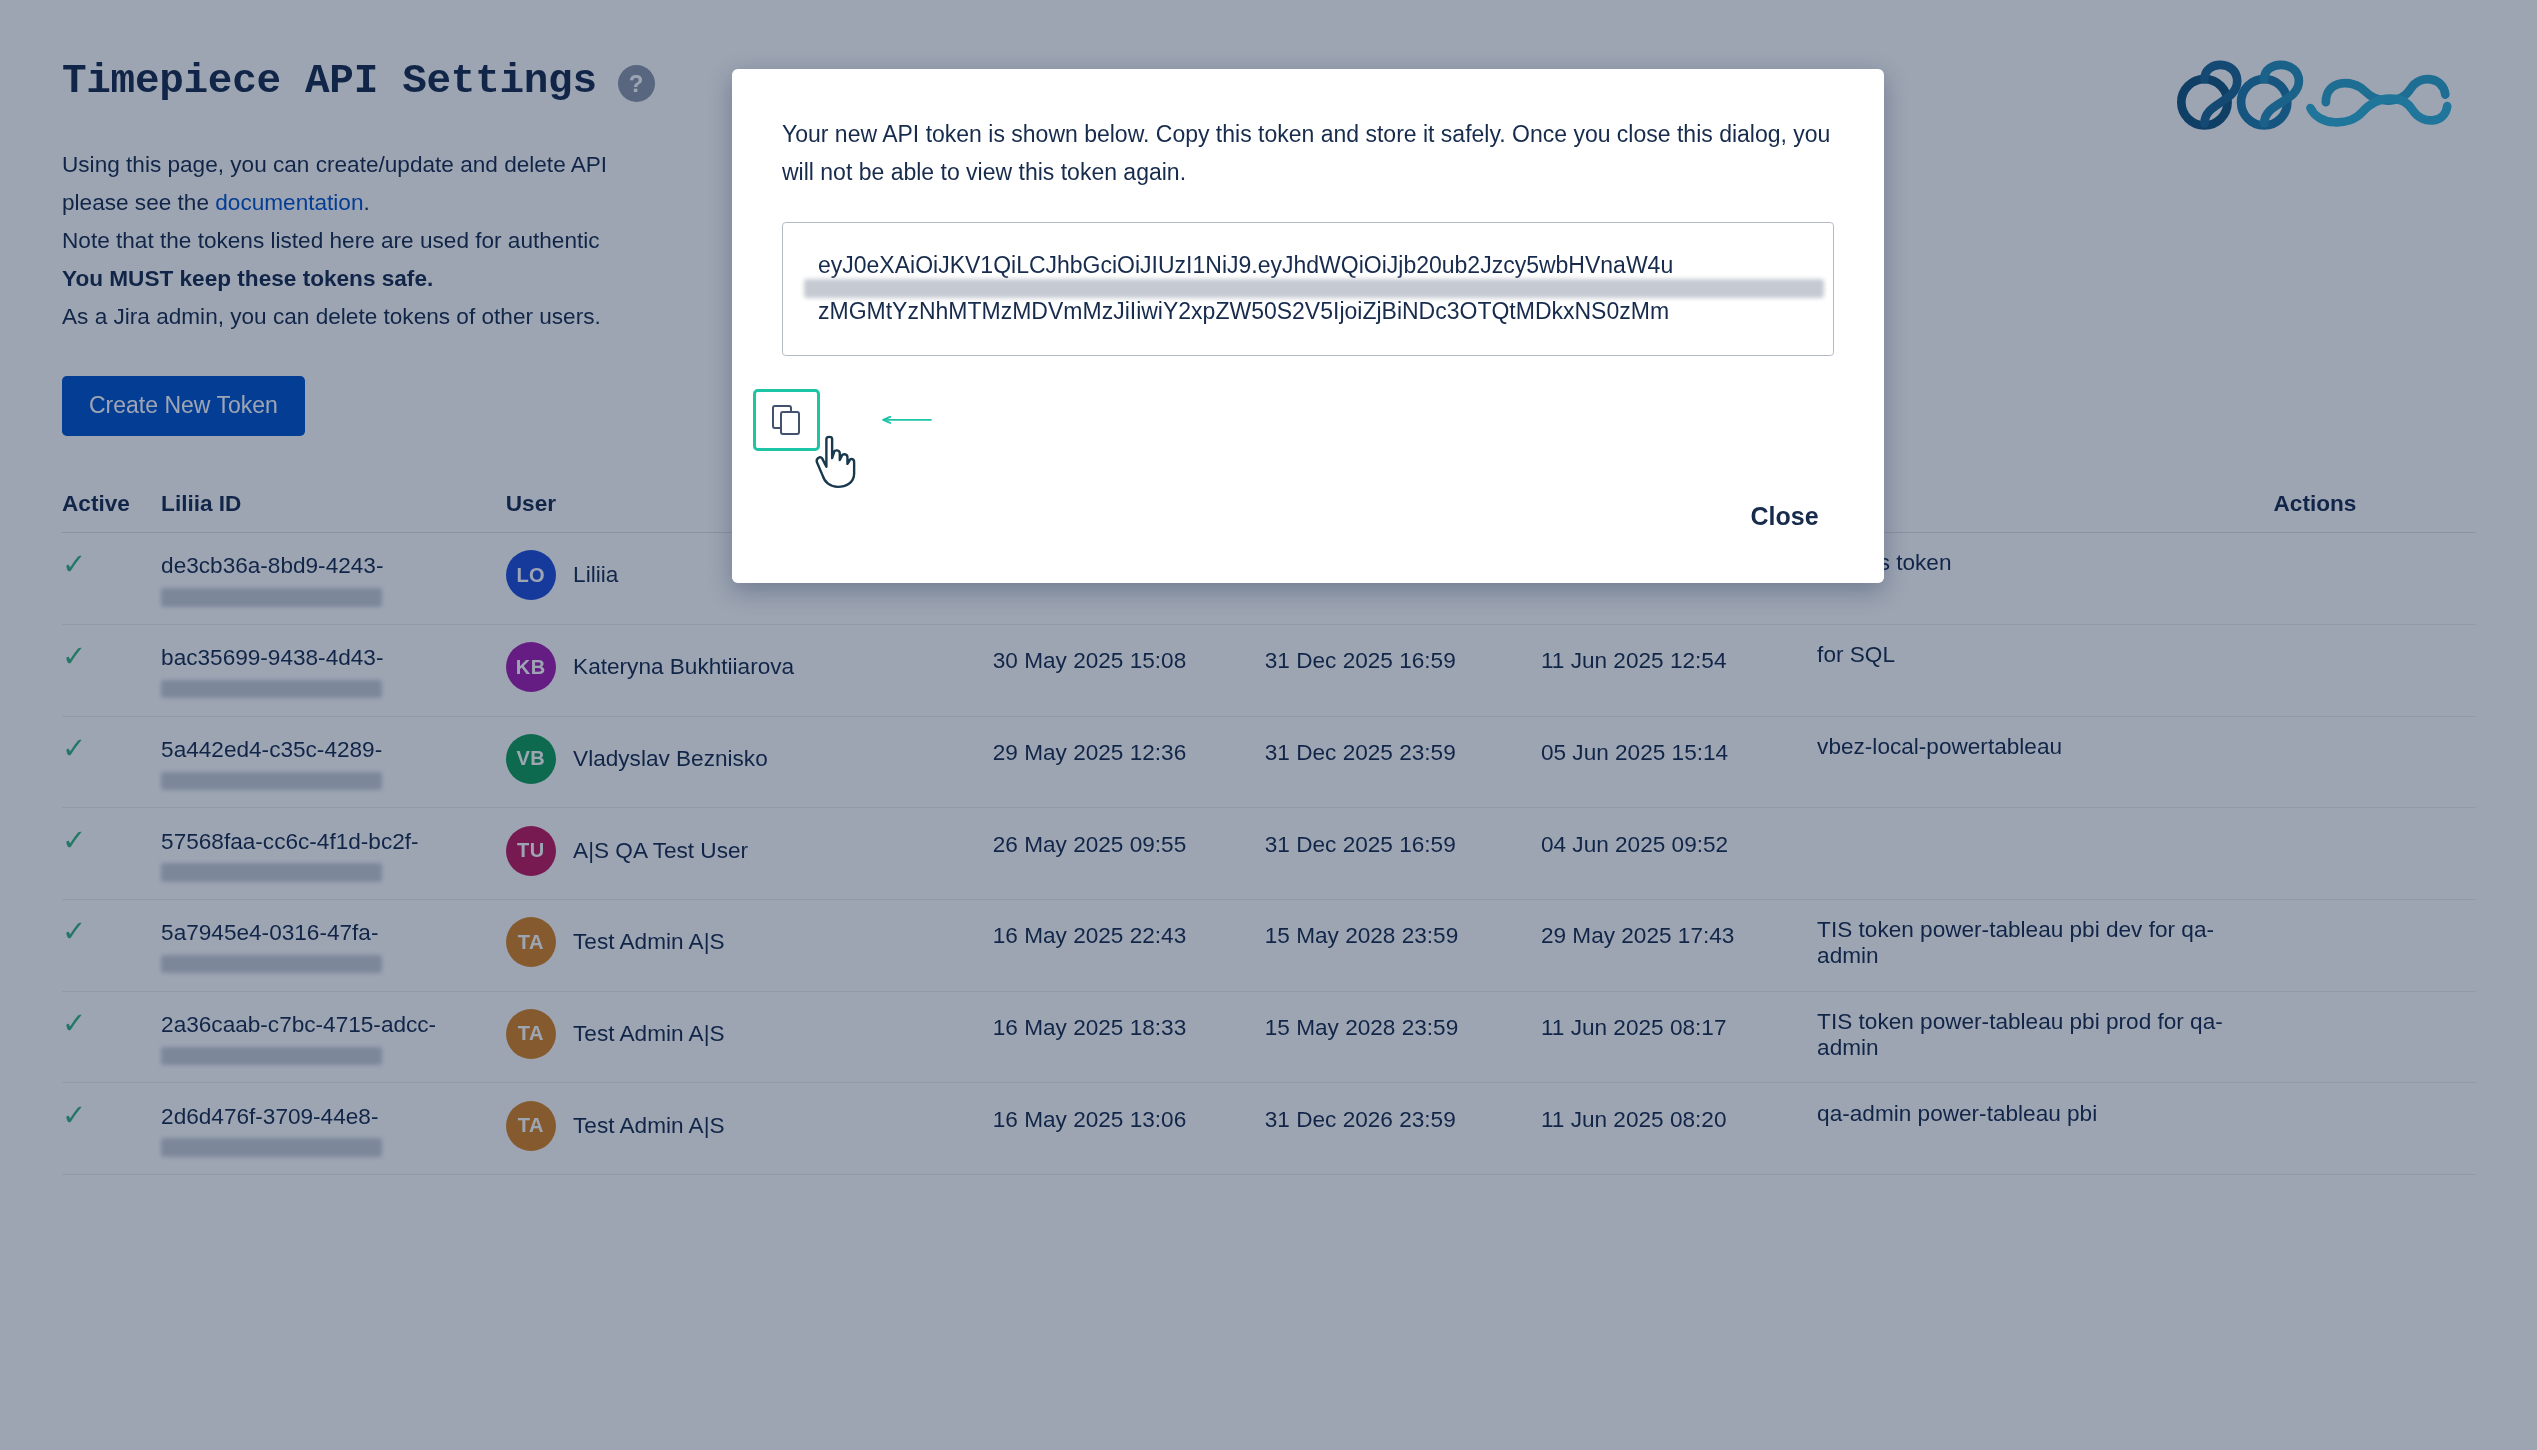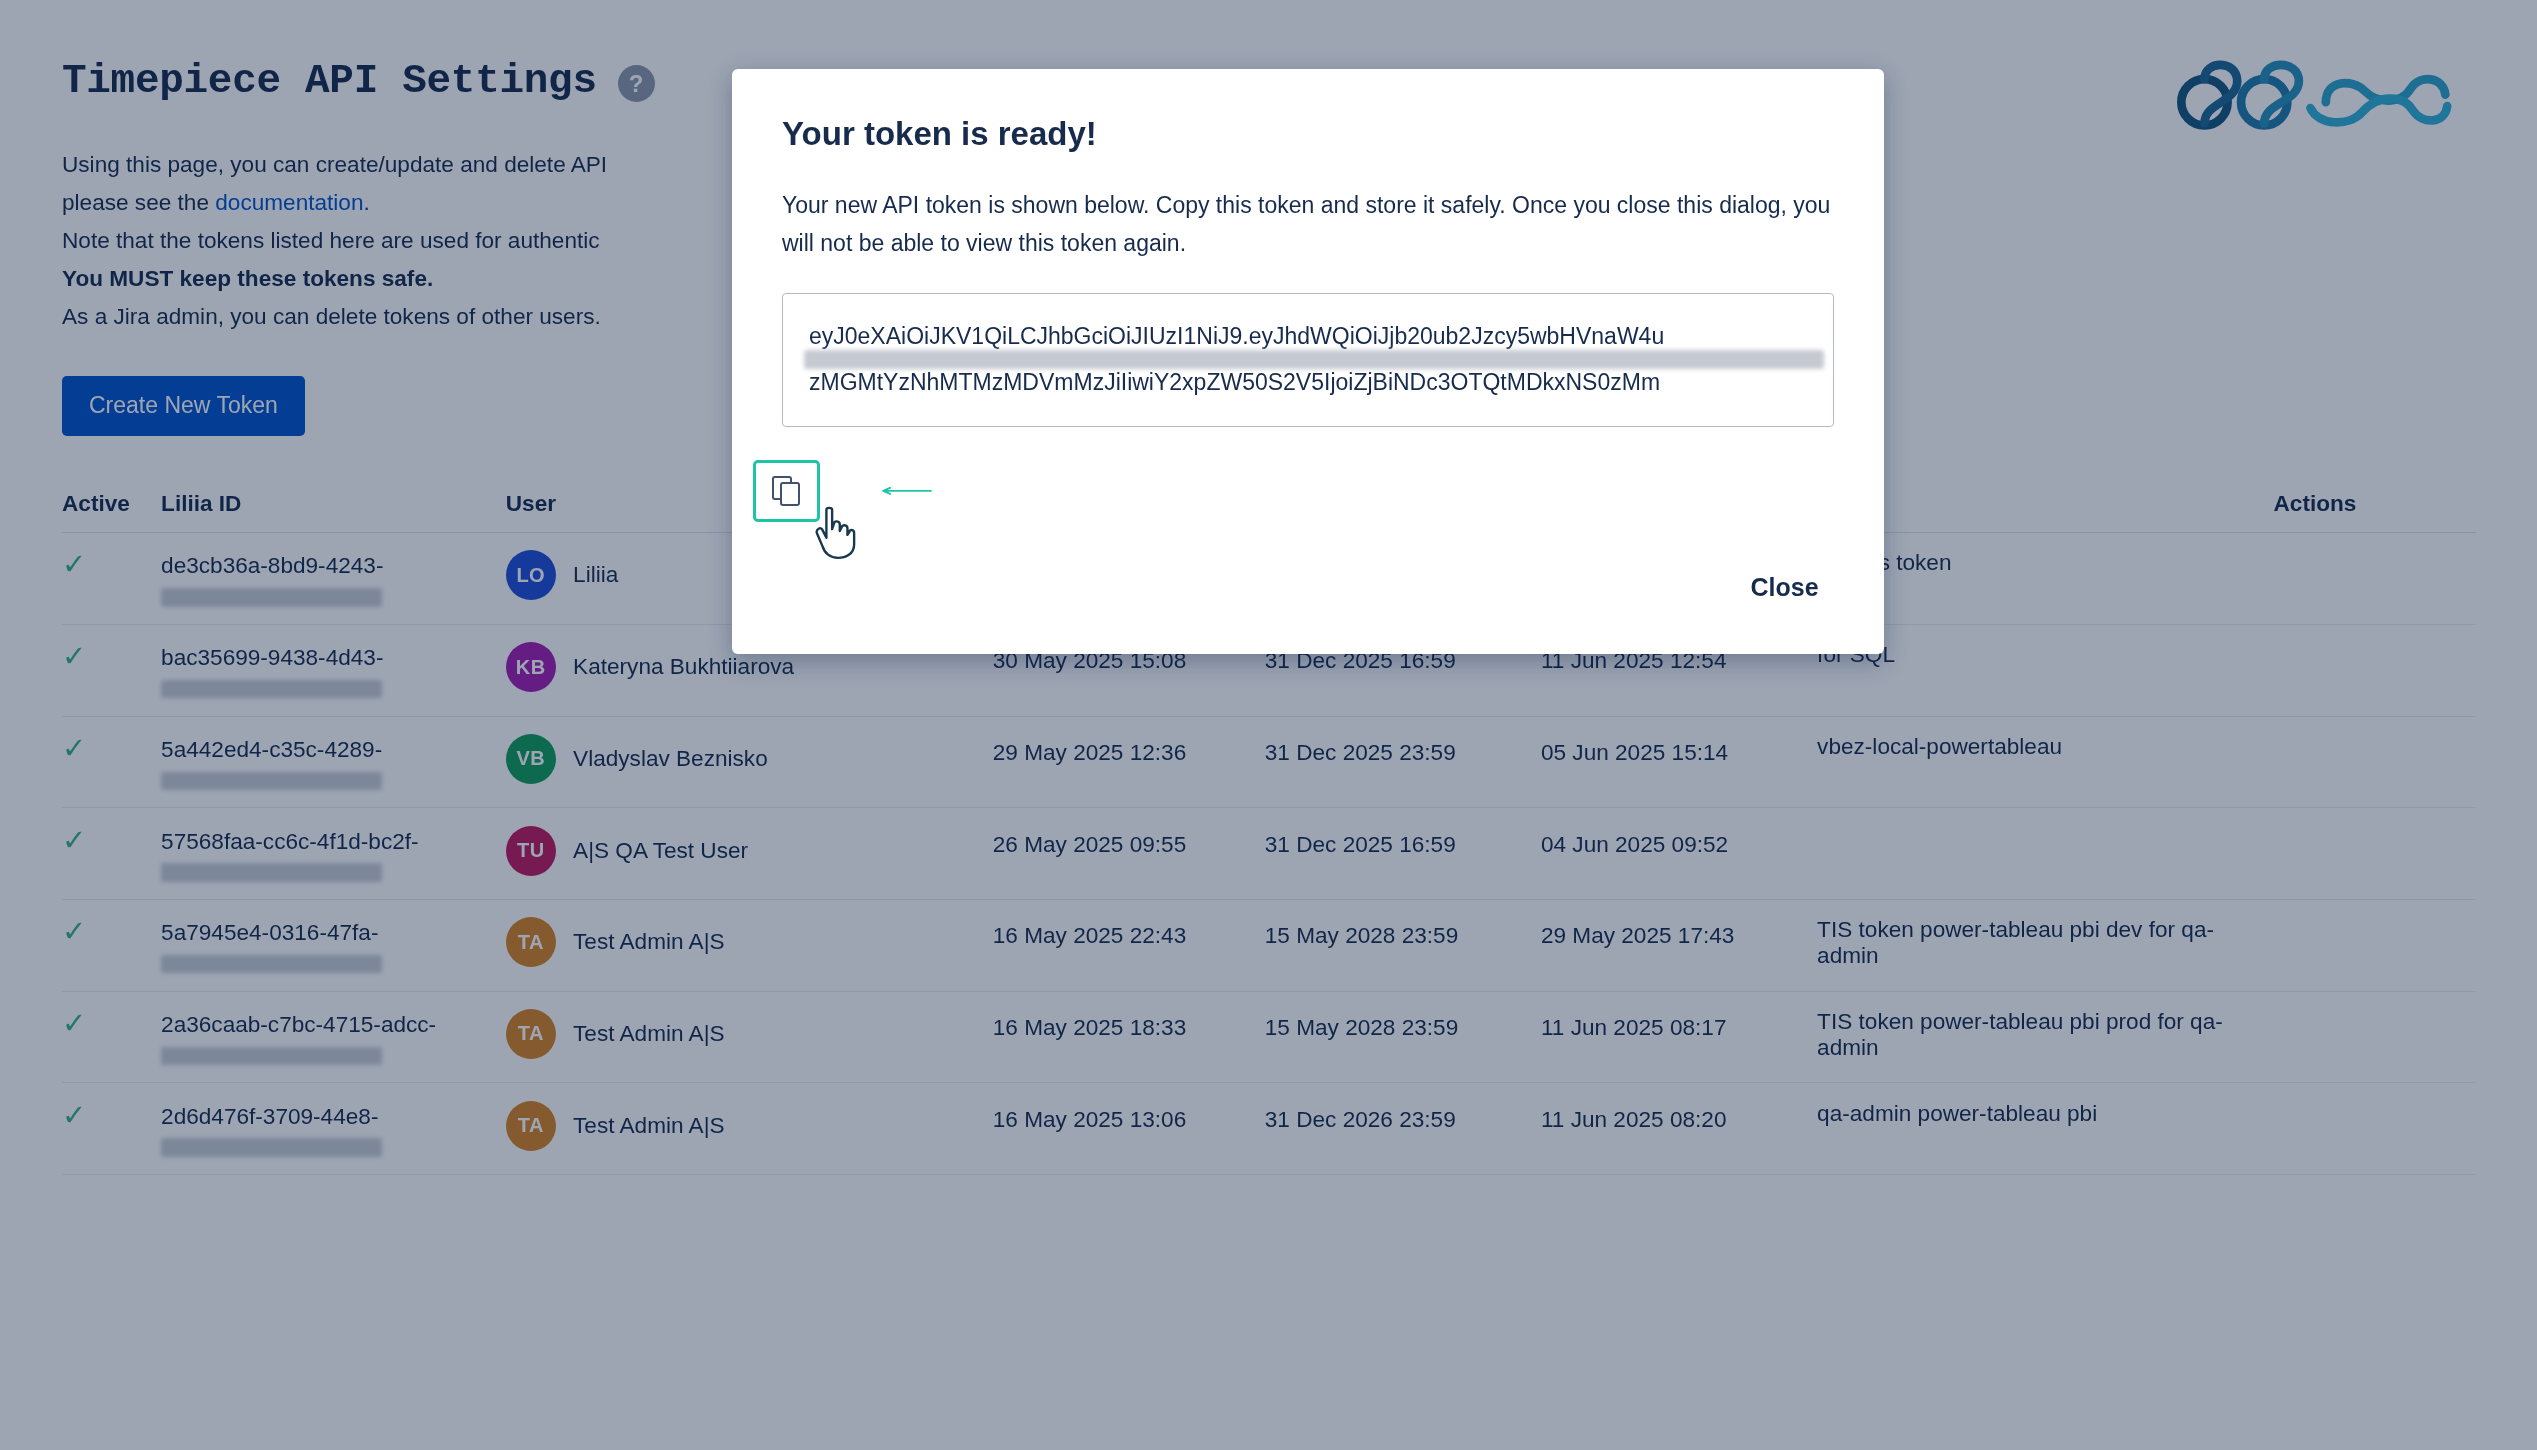--- a/index.html
+++ b/index.html
@@ -168,21 +168,21 @@
   }
   .modal-desc {
     font-size: 23px;
     line-height: 38px;
     color: #172b4d;
     margin: 0 0 31px 0;
   }
   .token-box {
     border: 1px solid #b3bac5;
     border-radius: 3.8px;
-    padding: 19px 21px 21px 26px;
+    padding: 19px 21px 21px 35px;
     font-size: 23px;
     line-height: 46px;
     color: #172b4d;
     word-break: break-all;
     background: #ffffff;
     position: relative;
     overflow: hidden;
   }
   .token-box .blur-line {
     position: absolute;
@@ -443,21 +443,20 @@
           <td class="c-notes">qa-admin power-tableau pbi</td>
           <td class="c-actions"></td>
         </tr>
       </tbody>
     </table>
   </div>
 
   <div class="overlay"></div>
 
   <div class="modal">
-    <h2 class="modal-title">Your token is ready!</h2>
     <p class="modal-desc">Your new API token is shown below. Copy this token and store it safely. Once you close this dialog, you will not be able to view this token again.</p>
 
     <div class="token-box">
       <div>eyJ0eXAiOiJKV1QiLCJhbGciOiJIUzI1NiJ9.eyJhdWQiOiJjb20ub2Jzcy5wbHVnaW4u</div>
       <div>zMGMtYzNhMTMzMDVmMzJiIiwiY2xpZW50S2V5IjoiZjBiNDc3OTQtMDkxNS0zMm</div>
       <span class="blur-line blur-1"></span>
       <span class="blur-line blur-2"></span>
     </div>
 
     <div class="copy-row">

